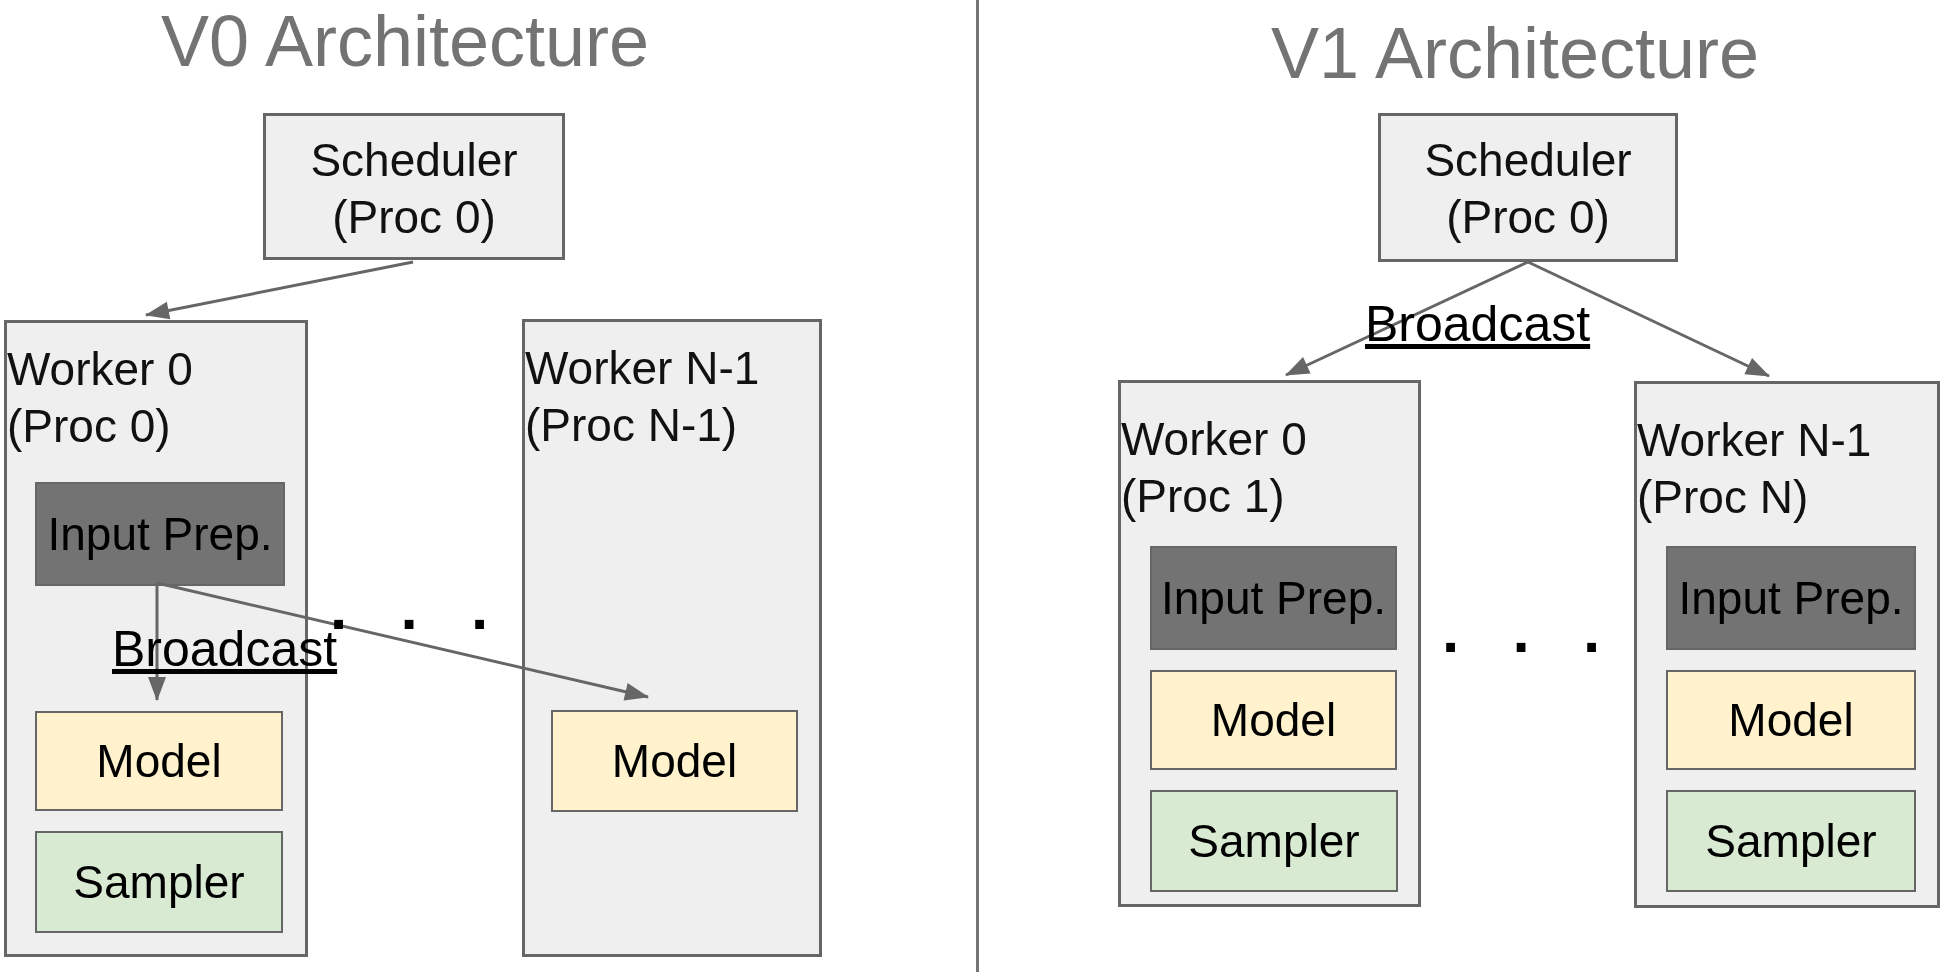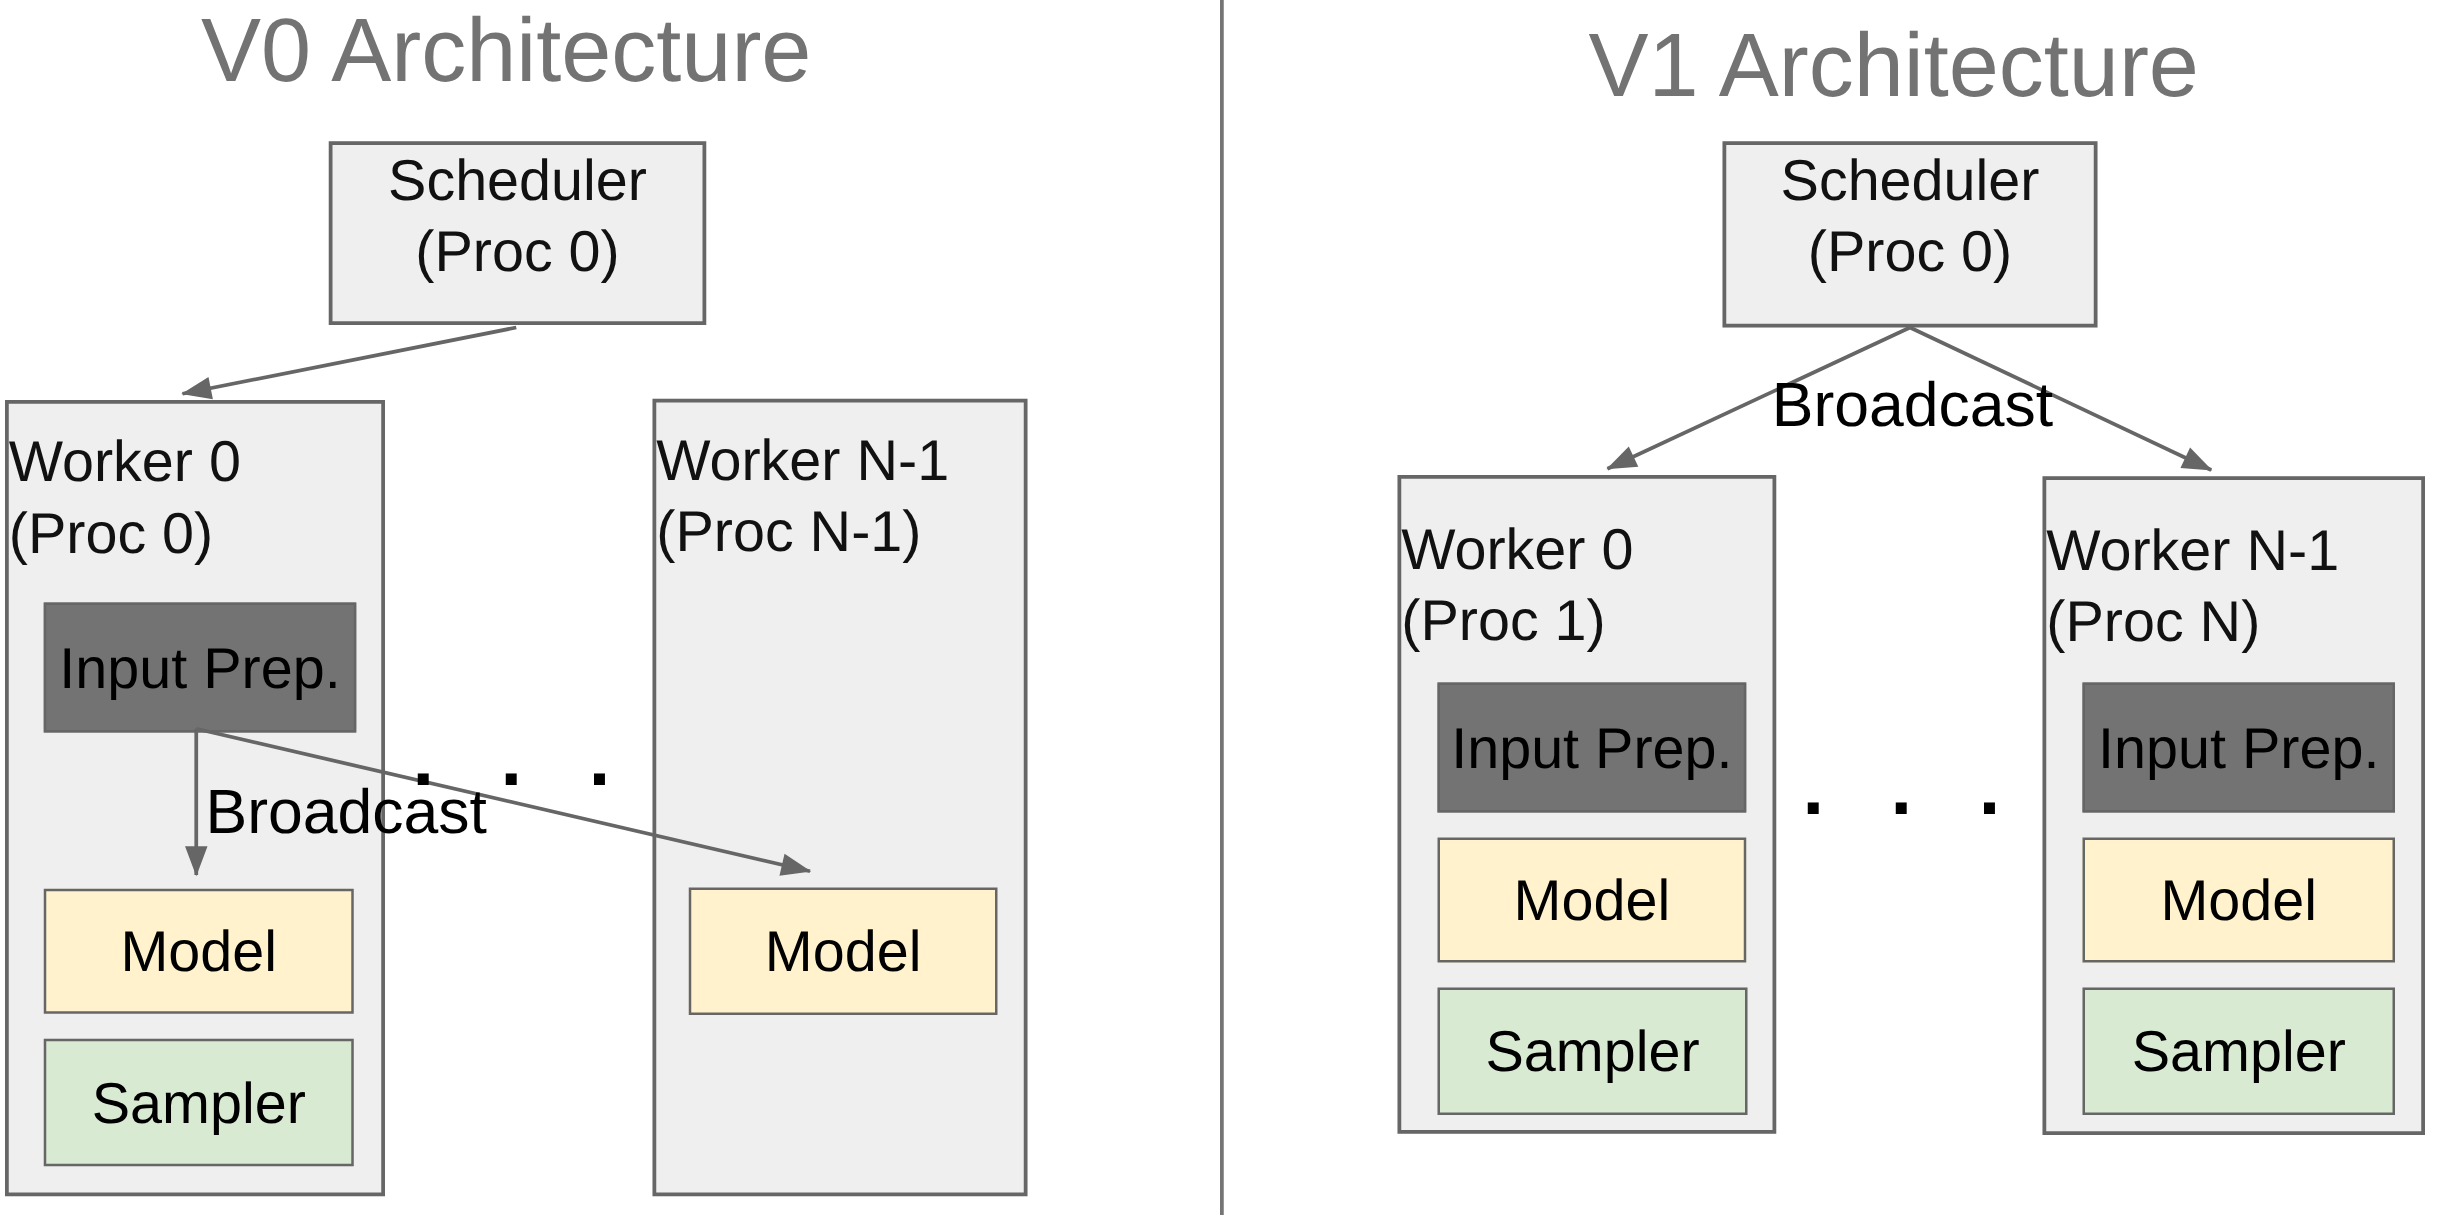--- a/index.html
+++ b/index.html
@@ -13,35 +13,36 @@
   .diagram-title{
     font-size:72px;line-height:1.1;text-align:center;color:#737373;
     z-index:3;
   }
   .big-box{
     position:absolute;background:#efefef;border:3px solid #666666;
     box-sizing:border-box;z-index:1;
   }
   .sched-text{
     width:100%;text-align:center;font-size:46px;line-height:57px;
+    margin-top:16px;
   }
   .worker-title{
     width:100%;font-size:46px;line-height:57px;
   }
   .component{
     position:absolute;border:2px solid #666666;box-sizing:border-box;
     display:flex;align-items:center;justify-content:center;
     font-size:46px;color:#000;
   }
   .fill-input{background:#737373;}
   .fill-model{background:#fff2cc;}
   .fill-sampler{background:#d9ead3;}
   .broadcast-label{
-    position:absolute;font-size:50px;color:#000;text-align:center;
-    z-index:3;white-space:nowrap;
+    position:absolute;font-size:50px;color:#000;
+    z-index:3;white-space:nowrap;text-decoration:underline;
   }
   .dots{
     position:absolute;font-size:62px;font-weight:bold;letter-spacing:18px;
     color:#000;text-align:center;z-index:3;white-space:nowrap;
   }
   #arrow-layer{position:absolute;left:0;top:0;z-index:2;pointer-events:none;}
   .divider{
     position:absolute;top:0;bottom:0;width:3px;background:#757575;z-index:0;
   }
 </style>

